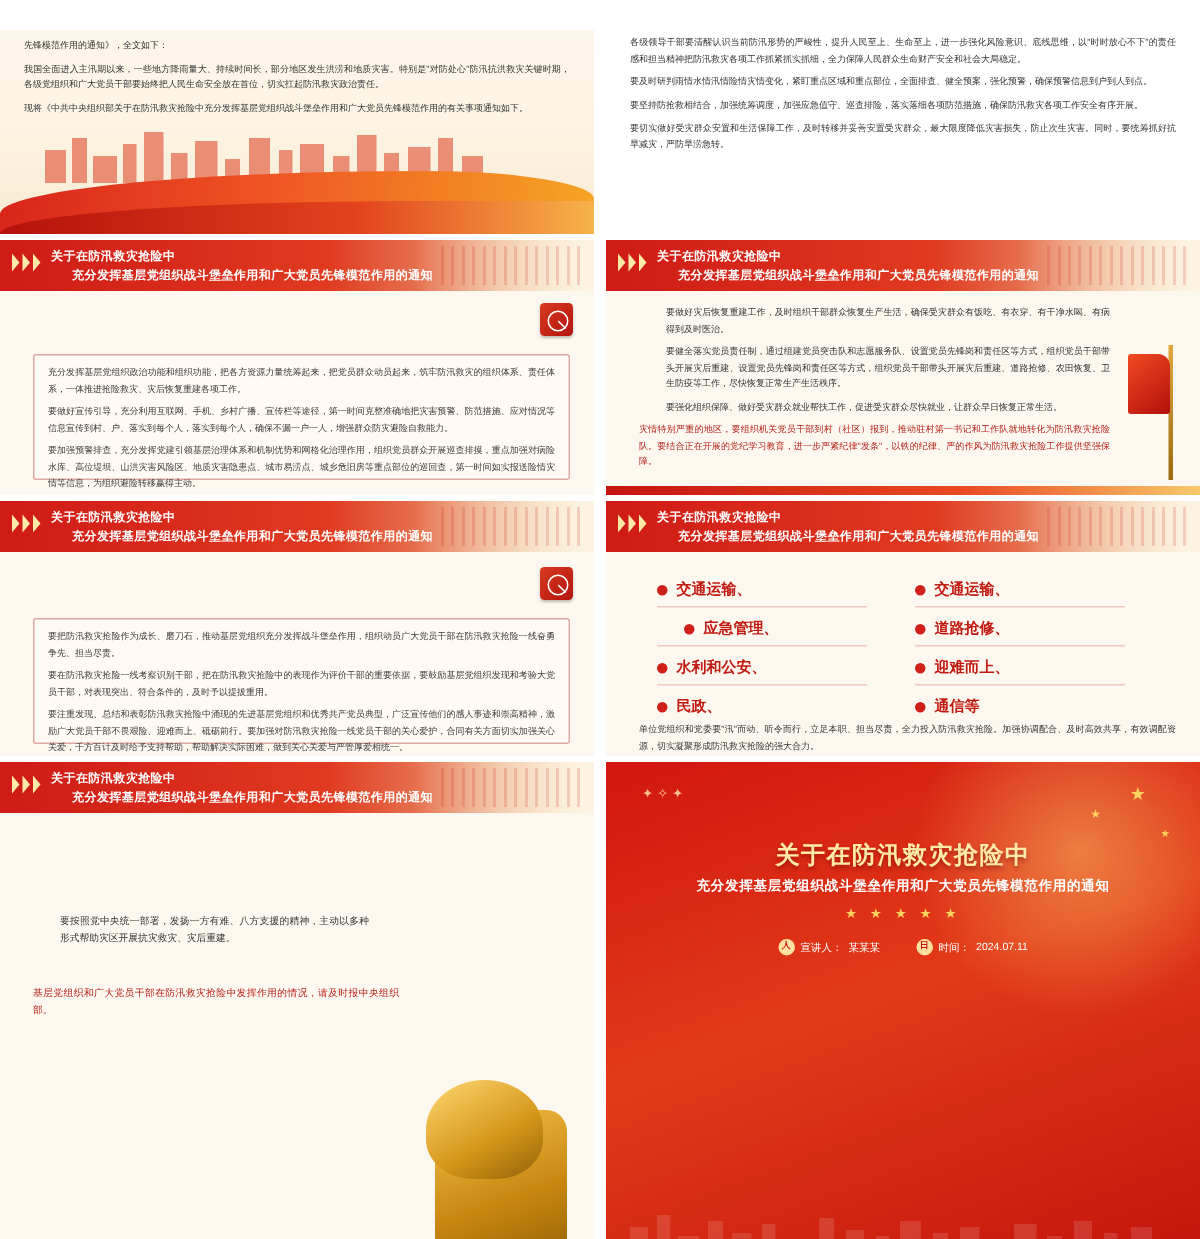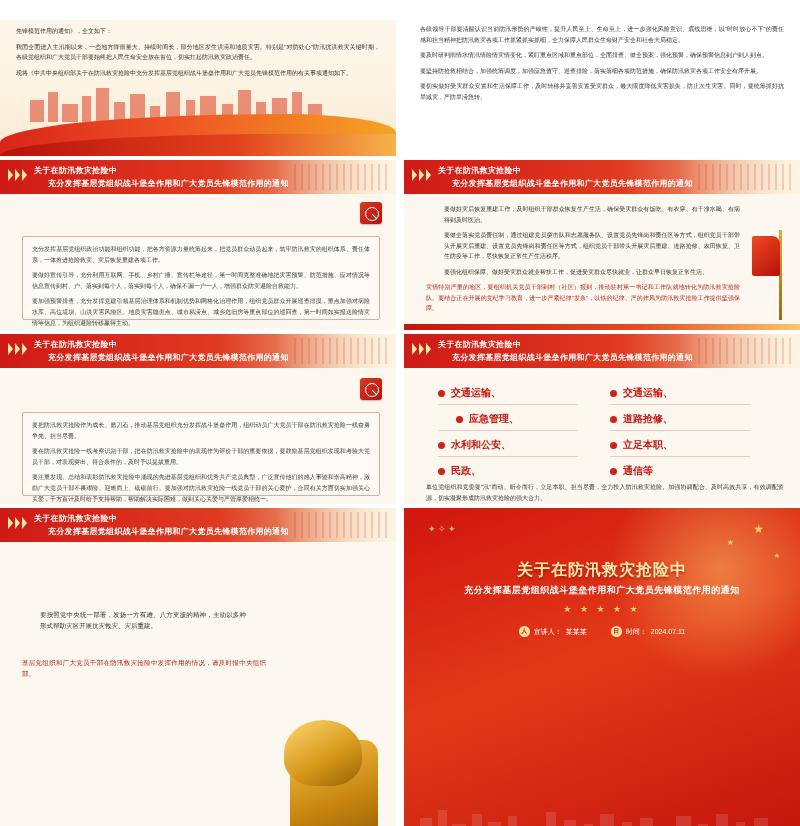--- a/index.html
+++ b/index.html
@@ -338,21 +338,21 @@
     <div class="bullet-line" style="left:206px;top:70px;width:140px;"></div>
 
     <div class="bullet-row" style="left:206px;top:78px;">
       <span class="bullet-dot"></span>
       <span>道路抢修、</span>
     </div>
     <div class="bullet-line" style="left:206px;top:96px;width:140px;"></div>
 
     <div class="bullet-row" style="left:206px;top:104px;">
       <span class="bullet-dot"></span>
-      <span>立足本职、</span>
+      <span>迎难而上、</span>
     </div>
     <div class="bullet-line" style="left:206px;top:122px;width:140px;"></div>
 
     <div class="bullet-row" style="left:206px;top:130px;">
       <span class="bullet-dot"></span>
       <span>通信等</span>
     </div>
 
     <div class="body-text" style="left:22px;right:16px;top:148px;">单位党组织和党委要"汛"而动、听令而行，立足本职、担当尽责，全力投入防汛救灾抢险。加强协调配合、及时高效共享，有效调配资源，切实凝聚形成防汛救灾抢险的强大合力。</div>
   </div>

